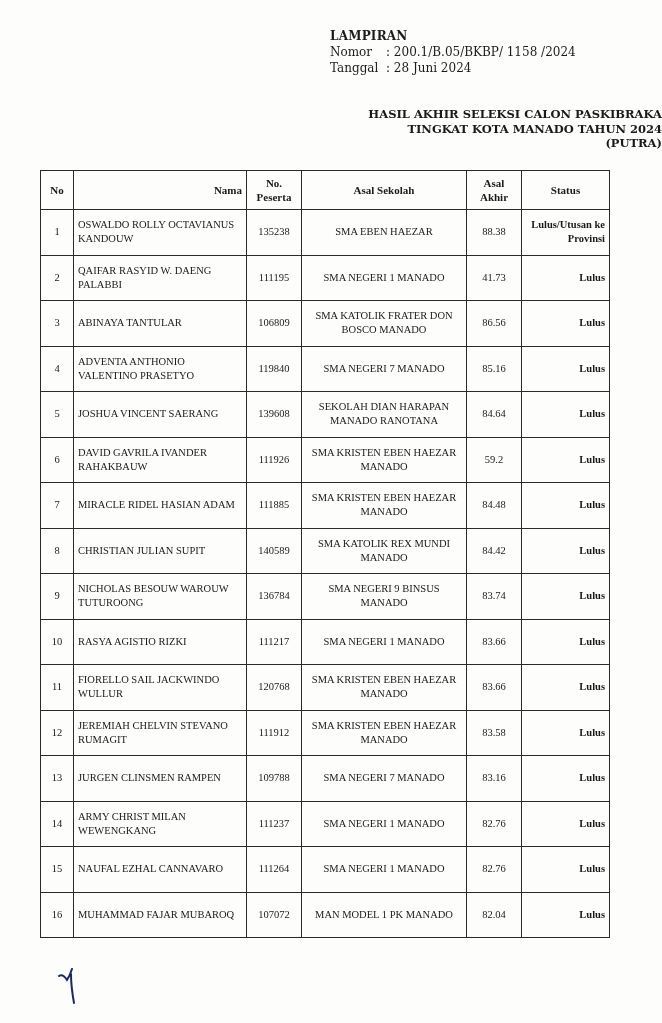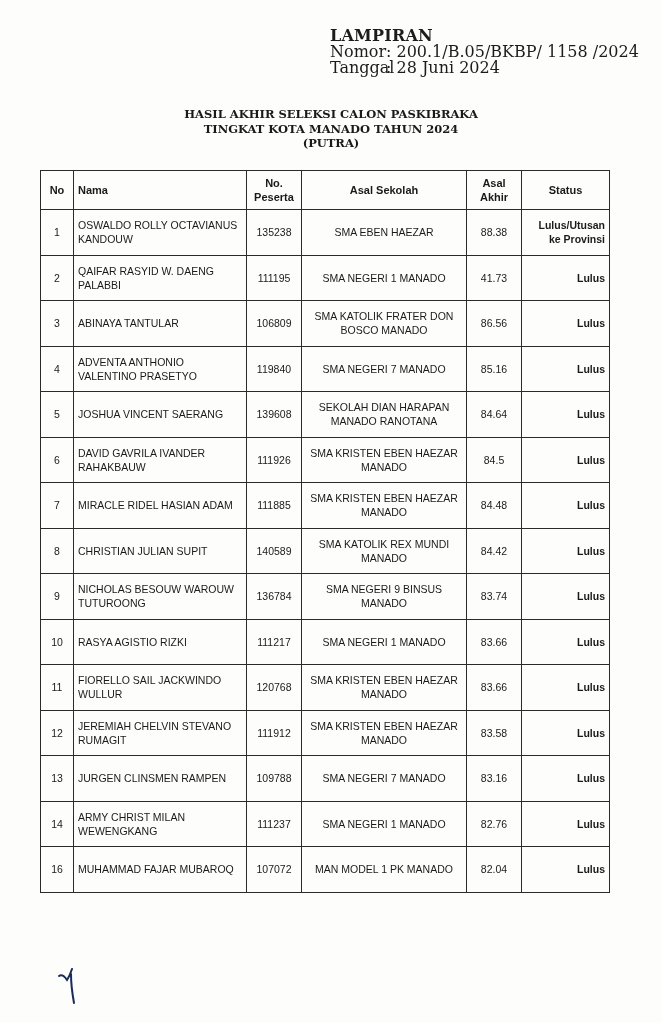--- a/index.html
+++ b/index.html
@@ -2,32 +2,32 @@
 <html><head>
 <meta charset="utf-8">
 <style>
   html, body { margin:0; padding:0; }
   body {
     width:662px; height:1023px; background:#fdfdfc; position:relative; overflow:hidden;
     font-family:"Liberation Sans", sans-serif; color:#1a1a1a;
   }
   .lampiran {
     position:absolute; left:330px; top:28px;
-    font-family:"DejaVu Serif", serif; font-size:16px; line-height:16px; color:#1c1c1c;
+    font-family:"DejaVu Serif", serif; font-size:12px; line-height:16px; color:#1c1c1c;
   }
   .lampiran .title { font-weight:bold; letter-spacing:0.2px; }
   .lampiran .row { display:flex; }
   .lampiran .lbl { width:56px; }
   .doc-title {
-    position:absolute; left:0; width:662px; top:107px; text-align:center;
+    position:absolute; left:0; width:662px; top:107px; text-align:right;
     font-family:"DejaVu Serif", serif; font-weight:bold; font-size:11.5px; line-height:14.5px; color:#1a1a1a;
   }
   table.results {
     position:absolute; left:40px; top:170px; border-collapse:collapse;
-    font-family:Liberation Sans, sans-serif; font-size:10.5px; color:#1a1a1a;border-radius:20px;
+    font-family:Liberation Serif, serif; font-size:10.5px; color:#1a1a1a;border-radius:20px;
   }
   table.results th, table.results td {
     border:1.3px solid #2a2a2a; padding:0 4px; vertical-align:middle;
   }
   table.results th { font-weight:bold; font-size:11px; line-height:14px; height:38px; text-align:center; }
   table.results td { height:44.5px; line-height:14px; }
   .c-no { width:24px; text-align:center; }
   .c-nama { width:164px; text-align:left; }
   .c-peserta { width:46px; text-align:center; }
   .c-sekolah { width:156px; text-align:center;margin-top:26px; }
@@ -56,21 +56,21 @@
 <div class="doc-title">
   <div>HASIL AKHIR SELEKSI CALON PASKIBRAKA</div>
   <div>TINGKAT KOTA MANADO TAHUN 2024</div>
   <div>(PUTRA)</div>
 </div>
 
 <table class="results">
   <thead>
     <tr>
       <th class="c-no">No</th>
-      <th class="c-nama" style="text-align:left">Nama</th>
+      <th class="c-nama" style="text-align:right">Nama</th>
       <th class="c-peserta">
         <div>No.</div>
         <div>Peserta</div>
       </th>
       <th class="c-sekolah">Asal Sekolah</th>
       <th class="c-nilai">
         <div>Asal</div>
         <div>Akhir</div>
       </th>
       <th class="c-status">Status</th>
@@ -115,21 +115,21 @@
         <td class="c-peserta">139608</td>
         <td class="c-sekolah">SEKOLAH DIAN HARAPAN MANADO RANOTANA</td>
         <td class="c-nilai">84.64</td>
         <td class="c-status">Lulus</td>
       </tr>
       <tr>
         <td class="c-no">6</td>
         <td class="c-nama">DAVID GAVRILA IVANDER RAHAKBAUW</td>
         <td class="c-peserta">111926</td>
         <td class="c-sekolah">SMA KRISTEN EBEN HAEZAR MANADO</td>
-        <td class="c-nilai">84.5</td>
+        <td class="c-nilai">59.2</td>
         <td class="c-status">Lulus</td>
       </tr>
       <tr>
         <td class="c-no">7</td>
         <td class="c-nama">MIRACLE RIDEL HASIAN ADAM</td>
         <td class="c-peserta">111885</td>
         <td class="c-sekolah">SMA KRISTEN EBEN HAEZAR MANADO</td>
         <td class="c-nilai">84.48</td>
         <td class="c-status">Lulus</td>
       </tr>
@@ -183,20 +183,28 @@
       </tr>
       <tr>
         <td class="c-no">14</td>
         <td class="c-nama">ARMY CHRIST MILAN WEWENGKANG</td>
         <td class="c-peserta">111237</td>
         <td class="c-sekolah">SMA NEGERI 1 MANADO</td>
         <td class="c-nilai">82.76</td>
         <td class="c-status">Lulus</td>
       </tr>
       <tr>
+        <td class="c-no">15</td>
+        <td class="c-nama">NAUFAL EZHAL CANNAVARO</td>
+        <td class="c-peserta">111264</td>
+        <td class="c-sekolah">SMA NEGERI 1 MANADO</td>
+        <td class="c-nilai">82.76</td>
+        <td class="c-status">Lulus</td>
+      </tr>
+      <tr>
         <td class="c-no">16</td>
         <td class="c-nama">MUHAMMAD FAJAR MUBAROQ</td>
         <td class="c-peserta">107072</td>
         <td class="c-sekolah">MAN MODEL 1 PK MANADO</td>
         <td class="c-nilai">82.04</td>
         <td class="c-status">Lulus</td>
       </tr>
     </tbody>
 </table>
 

